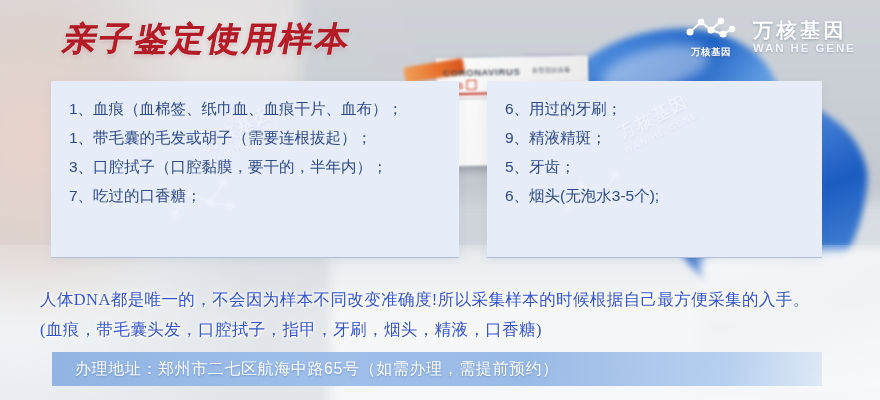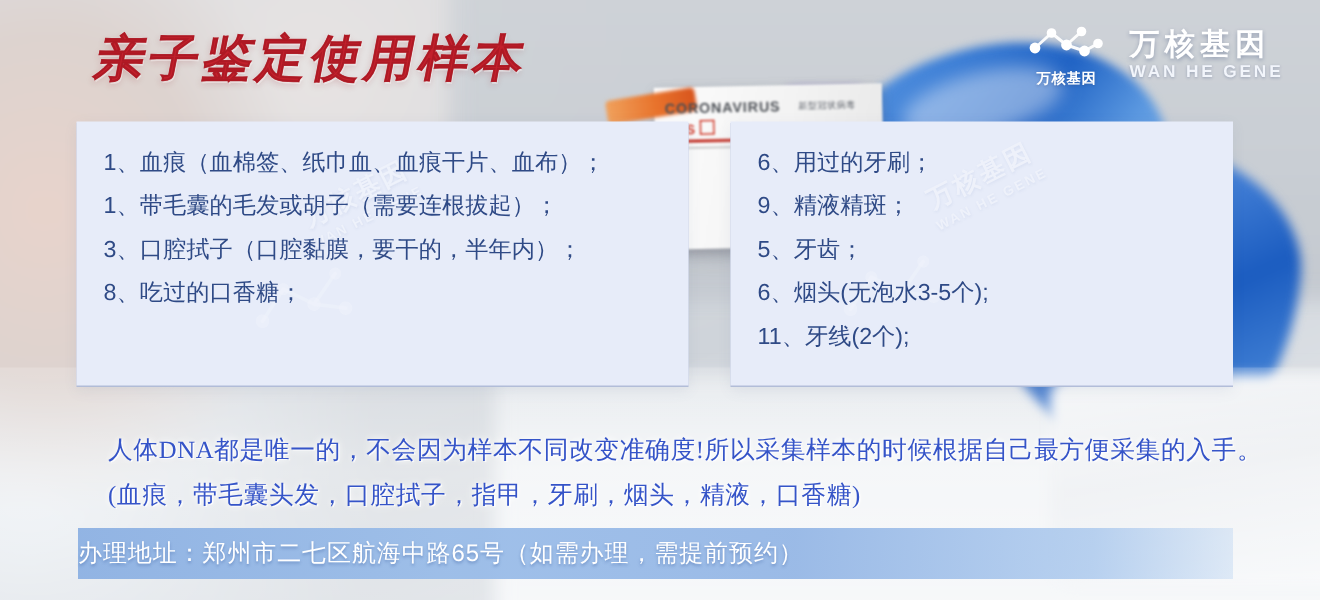--- a/index.html
+++ b/index.html
@@ -293,21 +293,21 @@
     z-index: 1;
     pointer-events: none;
     opacity: .33;
   }
   .wm-mark-left  { left: 112px; top: 96px; transform: rotate(-12deg); }
   .wm-mark-right { left: 68px;  top: 88px; transform: rotate(-12deg); }
 
   
   .blurb {
     position: absolute;
-    left: 72px; top: 268px;
+    left: 40px; top: 268px;
     width: 790px;
     z-index: 6;
     font-family: "Liberation Serif", "DejaVu Serif", serif;
     font-size: 16.5px;
     line-height: 30px;
     letter-spacing: .4px;
     color: #3554c8;
     text-shadow:
       0 0 4px rgba(255,255,255,0.95),
       0 0 8px rgba(255,255,255,0.85),
@@ -315,20 +315,21 @@
   }
 
   
   .addr {
     position: absolute;
     left: 52px; top: 352px;
     width: 770px; height: 34px;
     z-index: 6;
     display: flex;
     align-items: center;
+    padding-left: 23px;
     box-sizing: border-box;
     background: linear-gradient(90deg,
         rgba(138,175,226,0.92) 0%,
         rgba(150,186,232,0.90) 32%,
         rgba(142,178,228,0.88) 62%,
         rgba(160,194,236,0.72) 88%,
         rgba(175,205,240,0.35) 100%);
   }
   .addr-text {
     font-size: 16px;
@@ -422,21 +423,21 @@
       </g>
     </svg>
     <div class="wm wm-left">
       <span class="wm-cn">万核基因</span>
       <span class="wm-en">WAN HE GENE</span>
     </div>
     <ul class="panel-list">
       <li>1、血痕（血棉签、纸巾血、血痕干片、血布）；</li>
       <li>1、带毛囊的毛发或胡子（需要连根拔起）；</li>
       <li>3、口腔拭子（口腔黏膜，要干的，半年内）；</li>
-      <li>8、吃过的口香糖；</li>
+      <li>7、吃过的口香糖；</li>
     </ul>
   </div>
 
   <div class="panel panel-right">
     <svg class="wm-mark wm-mark-right" width="90" height="48" viewBox="0 0 90 48">
       <g stroke="#ffffff" stroke-width="2.4" stroke-linecap="round" fill="none" opacity="0.55">
         <line x1="10" y1="30" x2="28" y2="12"></line>
         <line x1="28" y1="12" x2="46" y2="26"></line>
         <line x1="46" y1="26" x2="64" y2="9"></line>
         <line x1="46" y1="26" x2="66" y2="33"></line>
@@ -451,21 +452,20 @@
     </svg>
     <div class="wm wm-right">
       <span class="wm-cn">万核基因</span>
       <span class="wm-en">WAN HE GENE</span>
     </div>
     <ul class="panel-list">
       <li>6、用过的牙刷；</li>
       <li>9、精液精斑；</li>
       <li>5、牙齿；</li>
       <li>6、烟头(无泡水3-5个);</li>
-      <li>11、牙线(2个);</li>
     </ul>
   </div>
 
   <div class="veil"></div>
 
   <p class="blurb">人体DNA都是唯一的，不会因为样本不同改变准确度!所以采集样本的时候根据自己最方便采集的入手。(血痕，带毛囊头发，口腔拭子，指甲，牙刷，烟头，精液，口香糖)</p>
 
   <div class="addr">
     <span class="addr-text">办理地址：郑州市二七区航海中路65号（如需办理，需提前预约）</span>
   </div>

